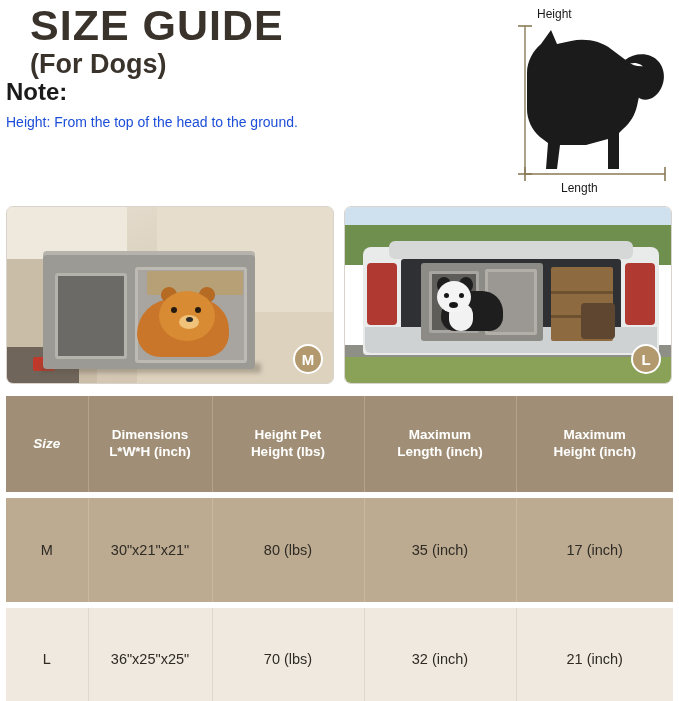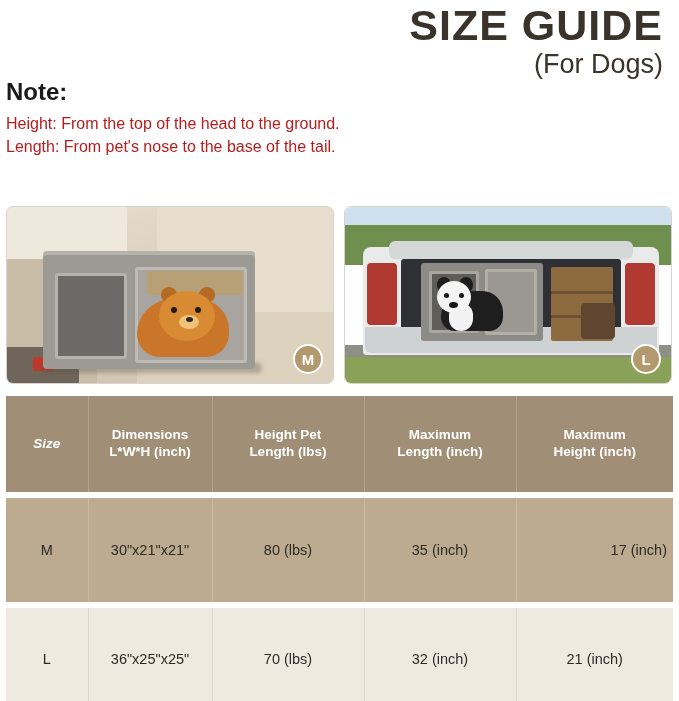--- a/index.html
+++ b/index.html
@@ -17,54 +17,54 @@
   }
 
   
   .header {
     position: relative;
     height: 196px;
     padding: 0;
   }
   .title-block {
     position: absolute;
-    left: 0; right: 16px; top: 0;
-    text-align: right;
+    left: 0; right: 0; top: 0;
+    text-align: left;
   }
   .title-main {
     font-size: 43px;
     font-weight: bold;
     color: #3a332c;
     letter-spacing: 1px;
     line-height: 1.0;
     margin: 4px 0 0 0;
     padding-left: 30px;
   }
   .title-sub {
     font-size: 27px;
-    font-weight: normal;
+    font-weight: bold;
     color: #3a332c;
     line-height: 1.0;
     margin: 4px 0 0 0;
     padding-left: 30px;
   }
   .note-block {
     position: absolute;
     left: 6px; top: 62px;
     width: 520px;
   }
   .note-title {
     font-size: 24px;
     font-weight: bold;
     color: #1a1a1a;
     margin: 16px 0 6px 0;
   }
   .note-line {
-    font-size: 16px;
-    color: #b91c1c;
+    font-size: 14px;
+    color: #1d4ed8;
     line-height: 1.45;
     white-space: nowrap;
   }
 
   
   .dog-diagram {
     position: absolute;
     right: 6px; top: 6px;
     width: 160px;
     height: 190px;
@@ -177,21 +177,21 @@
   .row-m td {
     background: #bcab91;
     color: #2e2a24;
     font-size: 14.5px;
     text-align: center;
     vertical-align: middle;
     height: 104px;
     padding: 4px 6px;
     border-right: 1px solid #c8b99f;
   }
-  .row-m td:last-child { border-right: none; text-align: right; }
+  .row-m td:last-child { border-right: none; }
   .row-l td {
     background: #efe9e0;
     color: #2e2a24;
     font-size: 14.5px;
     text-align: center;
     vertical-align: middle;
     height: 102px;
     padding: 4px 6px;
     border-right: 1px solid #e0d8cb;
   }
@@ -213,23 +213,43 @@
   <div class="header">
 
     <div class="title-block">
       <div class="title-main">SIZE GUIDE</div>
       <div class="title-sub">(For Dogs)</div>
     </div>
 
     <div class="note-block">
       <div class="note-title">Note:</div>
       <div class="note-line">Height: From the top of the head to the ground.</div>
-      <div class="note-line">Length: From pet's nose to the base of the tail.</div>
-    </div>
-
+    </div>
+
+    <div class="dog-diagram">
+      <svg width="160" height="190" viewBox="0 0 160 190" xmlns="http://www.w3.org/2000/svg">
+
+        <text x="24" y="12" font-family="Liberation Sans, sans-serif" font-size="12" fill="#1a1a1a">Height</text>
+
+        <line x1="12" y1="20" x2="12" y2="168" stroke="#8a7a55" stroke-width="1.4"></line>
+        <line x1="5" y1="20" x2="19" y2="20" stroke="#8a7a55" stroke-width="1.6"></line>
+        <line x1="5" y1="168" x2="19" y2="168" stroke="#8a7a55" stroke-width="1.6"></line>
+
+        <line x1="12" y1="168" x2="152" y2="168" stroke="#8a7a55" stroke-width="1.4"></line>
+        <line x1="152" y1="161" x2="152" y2="175" stroke="#8a7a55" stroke-width="1.6"></line>
+        <line x1="12" y1="161" x2="12" y2="175" stroke="#8a7a55" stroke-width="1.6"></line>
+
+        <text x="48" y="186" font-family="Liberation Sans, sans-serif" font-size="12" fill="#1a1a1a">Length</text>
+
+        <g fill="#1b1b1b">
+          <path d="M28 38 l10 -14 6 14 14 -3 c14 -3 30 0 40 8 l16 12 c6 5 12 6 19 5 l6 -1 c5 -1 9 3 8 8 -1 6 -6 9 -12 11 -4 1 -7 4 -8 8 l-3 14 c-2 9 -7 17 -14 23 l-4 4 0 36 -11 0 0 -30 -22 6 -26 0 -3 24 -11 0 2 -26 -8 -6 c-8 -7 -13 -17 -13 -28 l0 -36 c0 -12 6 -22 14 -29z"></path>
+          <path d="M112 54 c10 -8 26 -8 34 2 8 10 6 26 -4 34 -6 5 -14 5 -18 0 -3 -4 -2 -9 2 -11 6 -3 9 -10 6 -16 -3 -6 -12 -8 -18 -4z"></path>
+        </g>
+      </svg>
+    </div>
   </div>
 
   <div class="photos">
 
     <div class="photo">
       <div class="p1-bg"></div>
       <div class="p1-window"></div>
       <div class="p1-seat-back"></div>
       <div class="p1-seat-bottom"></div>
       <div class="p1-door"></div>
@@ -288,21 +308,21 @@
         <tr class="thead-row">
           <td class="col-size">
             <span class="dim-label">Size</span>
           </td>
           <td class="col-dim">
             <span class="dim-label">Dimensions</span>
             <span class="dim-label">L*W*H (inch)</span>
           </td>
           <td class="col-weight">
             <span class="dim-label">Height Pet</span>
-            <span class="dim-label">Length (lbs)</span>
+            <span class="dim-label">Height (lbs)</span>
           </td>
           <td class="col-len">
             <span class="dim-label">Maximum</span>
             <span class="dim-label">Length (inch)</span>
           </td>
           <td class="col-hgt">
             <span class="dim-label">Maximum</span>
             <span class="dim-label">Height (inch)</span>
           </td>
         </tr>

